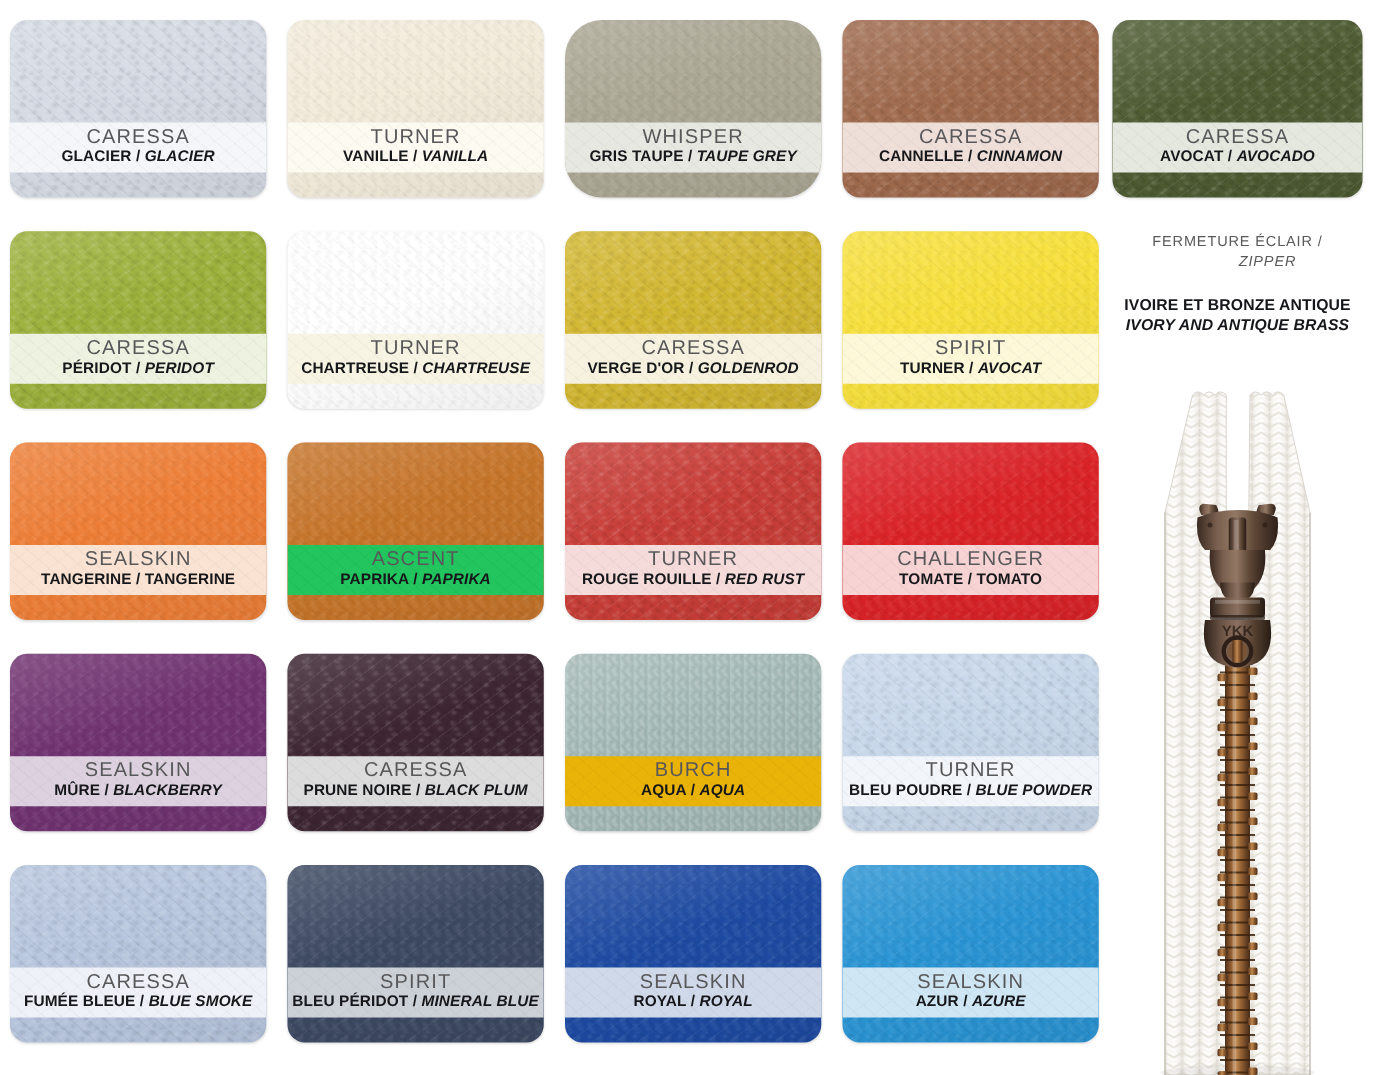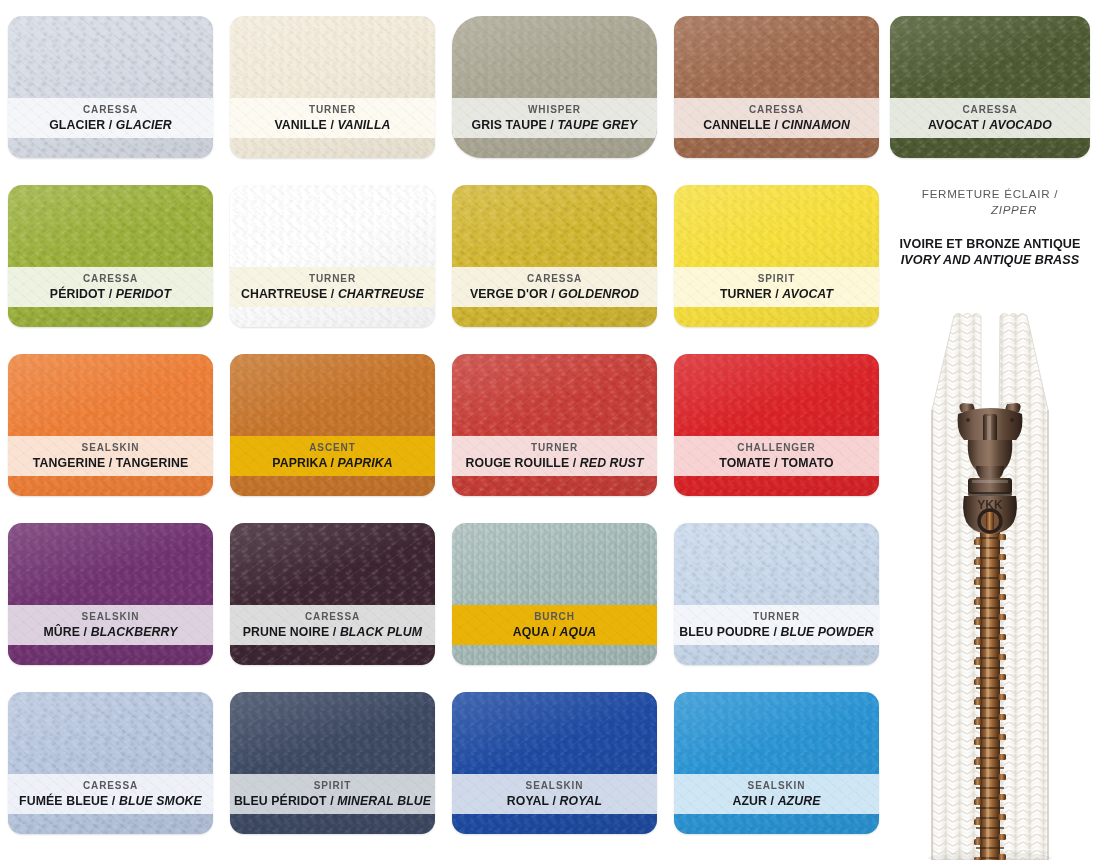--- a/index.html
+++ b/index.html
@@ -95,25 +95,25 @@
   }
   .band-grain {
     position: absolute; inset: 0; pointer-events: none;
     opacity: .16;
     background-image:
       repeating-linear-gradient(41deg, rgba(0,0,0,.18) 0 1px, transparent 1px 9px),
       repeating-linear-gradient(-37deg, rgba(0,0,0,.10) 0 1px, transparent 1px 11px);
   }
   .brand {
     position: relative; z-index: 2;
-    font-size: 10px;
+    font-size: 16px;
     letter-spacing: .9px;
     color: #58585a;
     line-height: 14px;
-    font-weight: 700;
+    font-weight: 400;
   }
   .names {
     position: relative; z-index: 2;
     font-size: 12.3px;
     letter-spacing: .1px;
     color: #16171a;
     line-height: 16px;
     font-weight: bold;
     white-space: nowrap;
   }
@@ -265,21 +265,21 @@
         <div class="label-band" style="background: rgb(251, 227, 211);">
           <div class="band-grain"></div>
           <div class="brand">SEALSKIN</div>
           <div class="names"><span>TANGERINE</span><span class="sep"> / </span><span>TANGERINE</span></div>
         </div>
       </div>
       <div class="swatch" style="background: rgb(199, 117, 42);">
         <div class="grain" style="background-size: 18px 15px; opacity: 0.16;"></div>
         <div class="grain2" style="opacity: 0.1;"></div>
         <div class="sheen"></div>
-        <div class="label-band" style="background: #eab308;">
+        <div class="label-band" style="background: #22c55e;">
           <div class="band-grain"></div>
           <div class="brand">ASCENT</div>
           <div class="names"><span>PAPRIKA</span><span class="sep"> / </span><i>PAPRIKA</i></div>
         </div>
       </div>
       <div class="swatch" style="background: rgb(201, 62, 56);">
         <div class="grain" style="background-size: 26px 22px; opacity: 0.32;"></div>
         <div class="grain2" style="opacity: 0.16;"></div>
         <div class="sheen"></div>
         <div class="label-band" style="background: rgb(245, 220, 218);">

